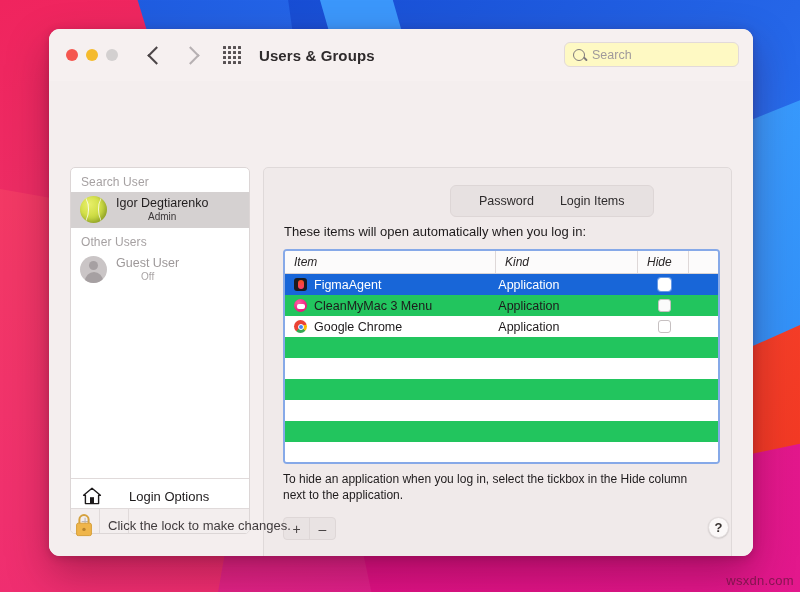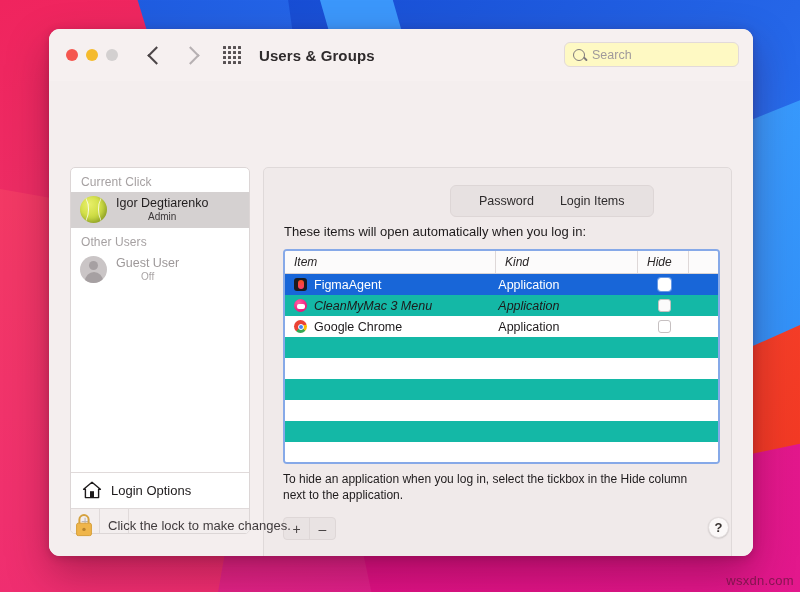--- a/index.html
+++ b/index.html
@@ -281,24 +281,24 @@
   .sb-user-name.dim { color: #9d9899; }
   .sb-user-sub {
     font-size: 10px;
     color: #3b3739;
     text-align: center;
   }
   .sb-user-sub.dim { color: #a9a4a5; }
 
   .sb-login-options {
     border-top: 1px solid #e0dada;
-    padding: 8px 10px 9px 11px;
-    display: flex;
-    align-items: center;
-    gap: 9px;
+    padding: 8px 10px 3px 11px;
+    display: flex;
+    align-items: center;
+    gap: 27px;
     background: #fff;
   }
   .home-icon { width: 20px; height: 18px; flex: 0 0 auto; }
   .sb-login-label { font-size: 13px; color: #1d1a1b; }
 
   .sb-footer {
     height: 24px;
     flex: 0 0 24px;
     border-top: 1px solid #e0dada;
     background: #f3eeee;
@@ -393,21 +393,21 @@
 
   .trow {
     display: flex;
     height: 21px;
     align-items: center;
     font-size: 12.5px;
     color: #1d1a1b;
     gap: 32px;
   }
   .trow.odd { background: #ffffff; }
-  .trow.even { background: #14b8a6; font-style: italic; }
+  .trow.even { background: #22c55e; }
   .trow.selected { background: #1866d8; color: #ffffff; }
 
   .td { box-sizing: border-box; display: flex; align-items: center; height: 100%; }
   .td.item { width: 211px; padding-left: 9px; gap: 7px; }
   .td.kind { width: 142px; padding-left: 5px; }
   .td.hide { width: 51px; justify-content: center; }
   .td.pad { flex: 1 1 auto; }
 
   .app-icon {
     width: 13px; height: 13px;
@@ -579,21 +579,21 @@
         <span class="search-glass"></span>
         <input class="search-input" type="text" placeholder="Search" style="">
       </div>
     </div>
 
     <div class="winbody">
 
       <div class="sidebar">
         <div class="sb-scroll">
 
-          <div class="sb-group-label">Current Click</div>
+          <div class="sb-group-label">Search User</div>
 
           <div class="sb-user selected">
             <span class="avatar tennis"></span>
             <span class="sb-user-text">
               <div class="sb-user-name">Igor Degtiarenko</div>
               <div class="sb-user-sub">Admin</div>
             </span>
           </div>
 
           <div class="sb-group-label">Other Users</div>

